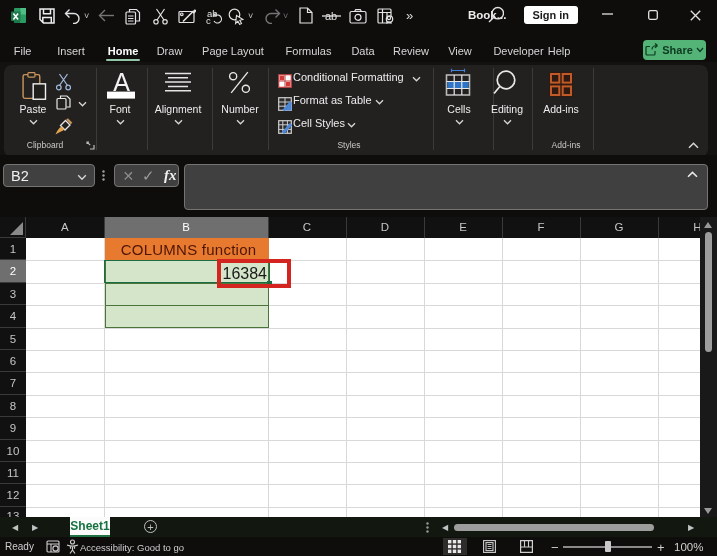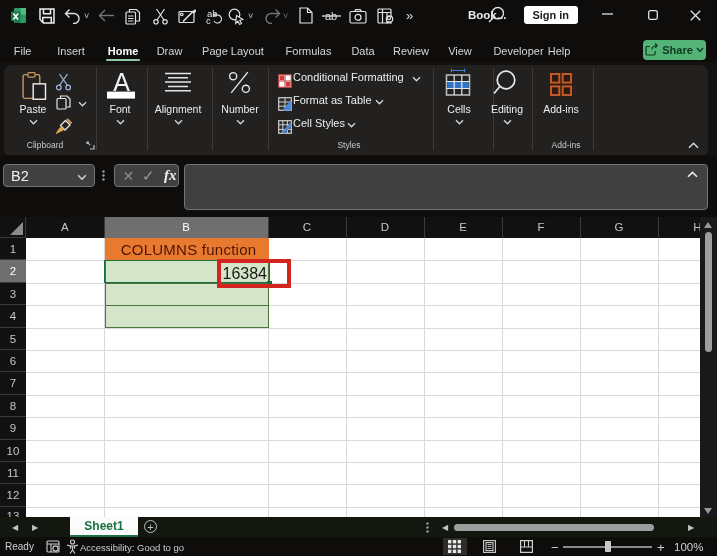--- a/index.html
+++ b/index.html
@@ -43,21 +43,21 @@
   .rowhdr { position:absolute; left:0; width:26px; color:#c6c6c6; font-size:11.5px; text-align:center; border-bottom:1px solid #3a3a3a; background:#111; }
   #corner { position:absolute; left:0; top:0; width:26px; height:21.5px; background:#111; border-right:1px solid #3a3a3a; border-bottom:1px solid #3a3a3a; }
   #corner:after { content:""; position:absolute; right:2px; bottom:2px; width:0; height:0; border-left:13px solid transparent; border-bottom:13px solid #8a8a8a; }
 
   
   #vscroll { position:absolute; left:700px; top:0px; width:17px; height:300.5px; background:#191919; }
   #vthumb { position:absolute; left:4.5px; top:15px; width:7.5px; height:120px; background:#9d9d9d; border-radius:4px; }
 
   
   #tabbar { position:absolute; left:0; top:517px; width:717px; height:20px; background:#12170f; }
-  #sheettab { position:absolute; left:70px; top:0; width:68px; height:20px; background:#fbfbfb; border-bottom:2.5px solid #1f7244; color:#15713f; font-weight:bold; font-size:12px; text-align:center; line-height:18px; }
+  #sheettab { position:absolute; left:70px; top:0; width:40px; height:20px; background:#fbfbfb; border-bottom:2.5px solid #1f7244; color:#15713f; font-weight:bold; font-size:12px; text-align:center; line-height:18px; }
   #hthumb { position:absolute; left:454px; top:6.5px; width:200px; height:7px; background:#9d9d9d; border-radius:3.5px; }
 
   
   #statusbar { position:absolute; left:0; top:537px; width:717px; height:19px; background:#0e0d0c; color:#cfcfcf; font-size:10px; }
 </style>
 </head>
 <body>
 <div id="app">
 
   <div id="titlebar"></div>

